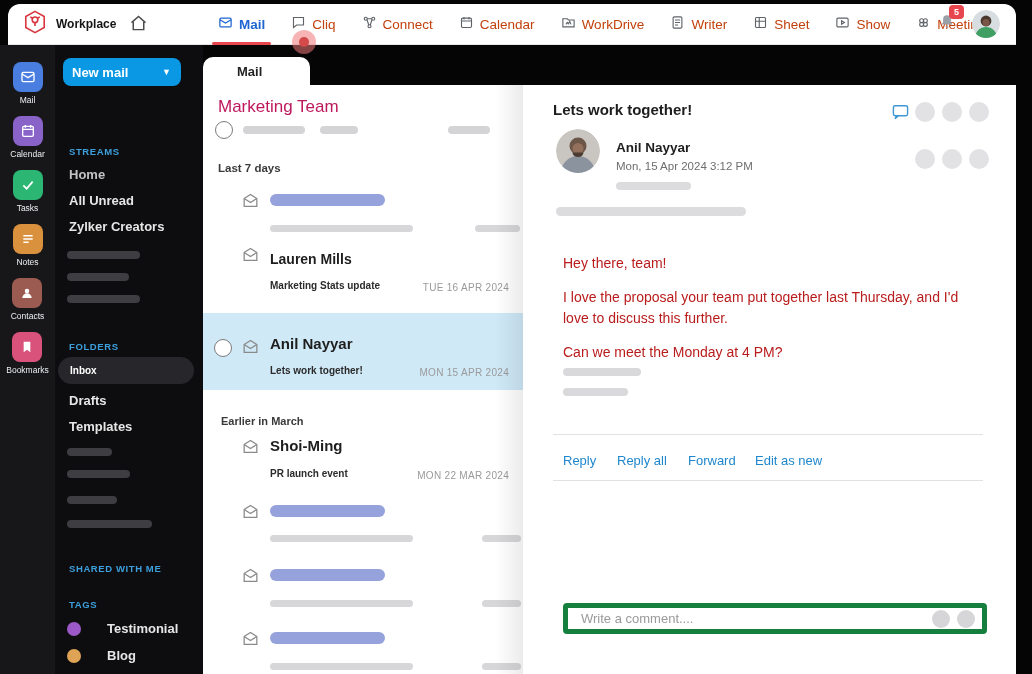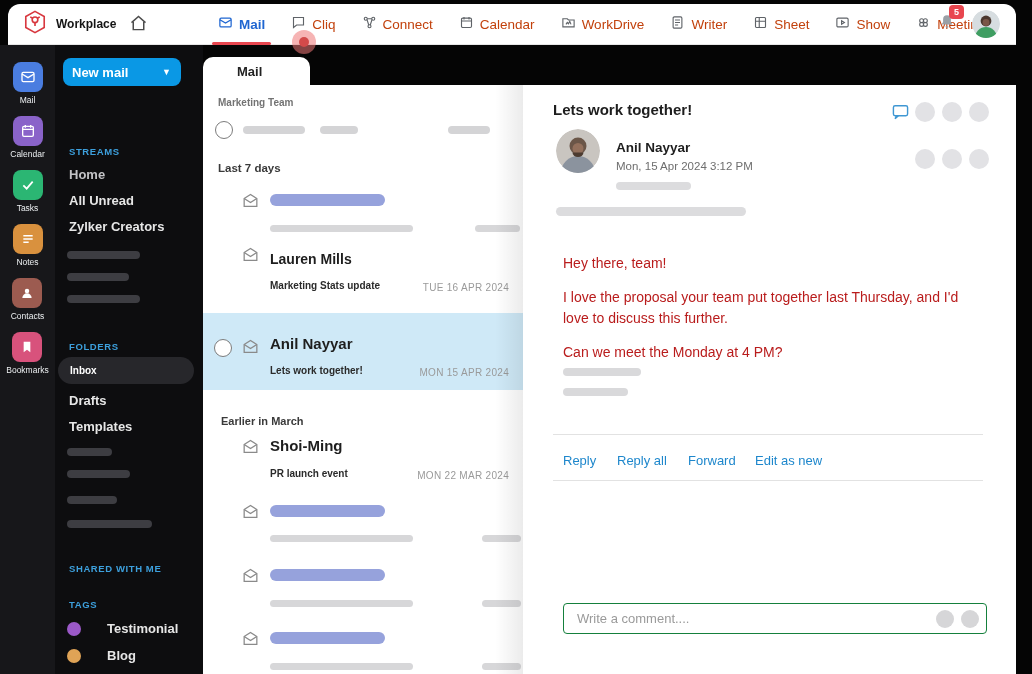--- a/index.html
+++ b/index.html
@@ -51,21 +51,21 @@
   .tag-label { color:#e6e6e6; font-size:13px; font-weight:600; }
 
   
   .mail-tab { position:absolute; left:203px; top:57px; width:107px; height:28px; background:#fff;
               border-radius:10px 10px 0 0; display:flex; align-items:center; z-index:4; cursor:pointer; }
   .mail-tab span { padding-left:34px; font-size:13px; font-weight:700; color:#222; }
 
   .list-pane { position:absolute; left:203px; top:85px; width:320px; bottom:0; background:#fff; z-index:3; overflow:hidden; }
   .list-shade { position:absolute; right:0; top:0; bottom:0; width:28px;
                 background:linear-gradient(to right, rgba(0,0,0,0), rgba(0,0,0,0.08)); pointer-events:none; }
-  .list-title { position:absolute; left:15px; top:12px; font-size:10px; font-weight:700; color:#737373; }
+  .list-title { position:absolute; left:15px; top:12px; font-size:17px; font-weight:400; color:#be185d; }
   .sel-circle { position:absolute; width:18px; height:18px; border:1.6px solid #7c7c7c; border-radius:50%; background:#fff; cursor:pointer; }
   .group-label { position:absolute; left:15px; font-size:11.5px; font-weight:700; color:#3a3a3a; }
   .skel { position:absolute; border-radius:5px; }
   .skel.blue { background:#96a2dc; height:12px; border-radius:7px; }
   .skel.gray { background:#d7d7d9; height:7px; }
   .skel.light { background:#d4d4d6; height:8px; }
   .env { position:absolute; }
   .m-sender { position:absolute; left:67px; font-size:14px; font-weight:700; color:#1e1e1e; }
   .m-subject { position:absolute; left:67px; font-size:10px; font-weight:700; color:#2b2b2b; }
   .m-date { position:absolute; right:14px; font-size:10px; color:#9a9a9a; letter-spacing:0.3px; }
@@ -74,21 +74,21 @@
   .read-pane { position:absolute; left:523px; top:85px; width:493px; bottom:0; background:#fff; z-index:2; }
   .rp-subject { position:absolute; left:30px; top:16px; font-size:15px; font-weight:700; color:#1e1e1e; }
   .rp-circle { position:absolute; width:20px; height:20px; border-radius:50%; background:#e2e2e5; }
   .rp-avatar { position:absolute; left:33px; top:44px; width:44px; height:44px; border-radius:50%; overflow:hidden; }
   .rp-name { position:absolute; left:93px; top:55px; font-size:13.5px; font-weight:700; color:#1e1e1e; }
   .rp-datetime { position:absolute; left:93px; top:75px; font-size:11.5px; color:#6e6e6e; }
   .rp-body { position:absolute; left:40px; top:168px; width:412px; font-size:14px; color:#b91c1c; line-height:1.45; }
   .rp-body p { margin-bottom:14px; }
   .rp-divider { position:absolute; left:30px; width:430px; height:1px; background:#e2e2e2; }
   .rp-action { position:absolute; font-size:13px; color:#1e87cc; cursor:pointer; }
-  .comment-box { position:absolute; left:40px; top:518px; width:424px; height:31px; border:1px solid #15803d; border-radius:4px;
+  .comment-box { position:absolute; left:40px; top:518px; width:424px; height:31px; border:5px solid #15803d; border-radius:4px;
                  display:flex; align-items:center; }
   .comment-box input { flex:1; border:none; outline:none; padding-left:13px; font-size:13px; color:#444;
                        font-family:"Liberation Sans", sans-serif; background:transparent; }
   .comment-box input::placeholder { color:#9a9a9a; }
   .cb-circle { width:18px; height:18px; border-radius:50%; background:#d6d6d8; margin-right:7px; }
 </style>
 </head>
 <body>
 
 <div class="stage">

